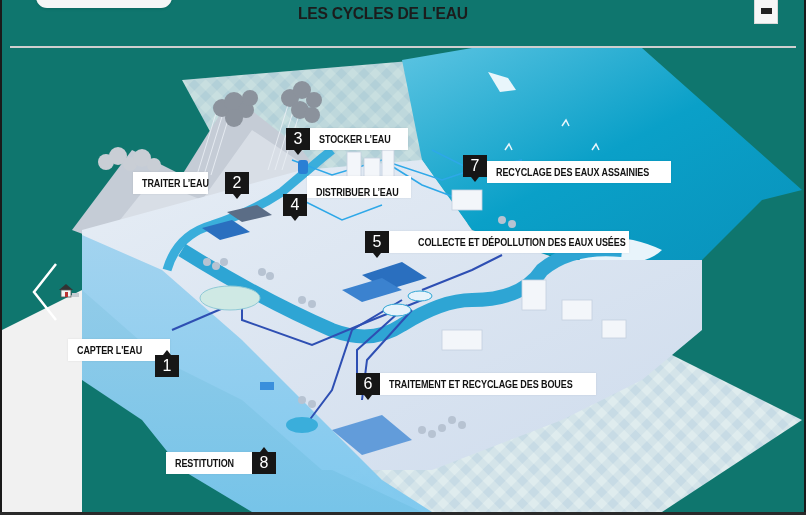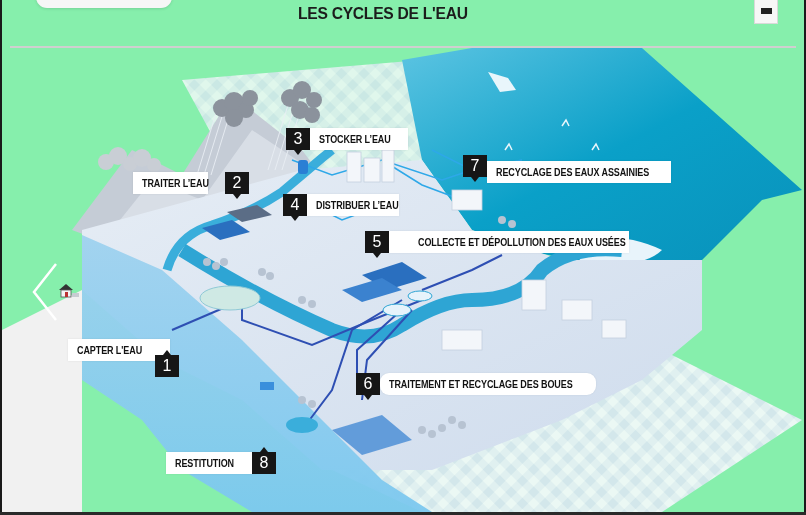--- a/index.html
+++ b/index.html
@@ -1,18 +1,18 @@
 <!DOCTYPE html>
 <html><head>
 <meta charset="utf-8">
 <style>
   * { box-sizing: border-box; margin: 0; padding: 0; }
   html, body { width: 806px; height: 515px; overflow: hidden; background: #1a1a1a; }
   body { font-family: "Liberation Sans", "DejaVu Sans", sans-serif; }
-  .frame { position: absolute; left: 2px; top: 0; width: 802px; height: 512px; background: #86efac; overflow: hidden; }
+  .frame { position: absolute; left: 2px; top: 0; width: 802px; height: 512px; background: #0f766e; overflow: hidden; }
   .top-pill { position: absolute; left: 34px; top: -14px; width: 136px; height: 22px; border-radius: 12px; background: #f6f6f6; box-shadow: 0 1px 3px rgba(0,0,0,0.12); }
   .title { position: absolute; left: 296px; top: 4px; font-size: 17px; font-weight: bold; color: #1c1c1c; letter-spacing: -0.3px; transform: scaleX(0.92); transform-origin: left; }
   .menu-box { position: absolute; left: 752px; top: -2px; width: 24px; height: 26px; background: #f7f7f7; border-left: 1px solid #d9d9d9; border-right: 1px solid #d9d9d9; border-bottom: 1px solid #d9d9d9; display: flex; align-items: center; justify-content: center; cursor: pointer; }
   .menu-box span { display: block; }
   .menu-line-wrap { display: flex; flex-direction: column; gap: 2px; }
   .menu-line { width: 11px; height: 2px; background: #222; }
   .header-rule { position: absolute; left: 8px; top: 46px; width: 786px; height: 2px; background: #cfcfcf; }
   .scene { position: absolute; left: 0; top: 48px; width: 802px; height: 464px; }
   .nav-arrow { position: absolute; left: 28px; top: 262px; width: 32px; height: 60px; cursor: pointer; }
   .house-icon { position: absolute; left: 56px; top: 283px; width: 22px; height: 16px; cursor: pointer; }
@@ -196,31 +196,31 @@
     <span class="txt">TRAITER L’EAU</span>
   </div>
   <div class="num down" style="left:223px; top:172px;">2</div>
 
   <div class="num down" style="left:284px; top:128px;">3</div>
   <div class="label" style="left:308px; top:128px; width:98px;text-align:right;">
     <span class="txt">STOCKER L’EAU</span>
   </div>
 
   <div class="num down" style="left:281px; top:194px;">4</div>
-  <div class="label" style="left:305px; top:194px; width:92px;">
+  <div class="label" style="left:305px; top:176px; width:104px;align-items:flex-end;">
     <span class="txt">DISTRIBUER L’EAU</span>
   </div>
 
   <div class="num down" style="left:363px; top:231px;">5</div>
   <div class="label" style="left:387px; top:231px; width:240px;padding-left:20px;">
     <span class="txt">COLLECTE ET DÉPOLLUTION DES EAUX USÉES</span>
   </div>
 
   <div class="num down" style="left:354px; top:373px;">6</div>
-  <div class="label" style="left:378px; top:373px; width:216px;border-radius:9px;">
+  <div class="label" style="left:378px; top:373px; width:216px;">
     <span class="txt">TRAITEMENT ET RECYCLAGE DES BOUES</span>
   </div>
 
   <div class="num down" style="left:461px; top:155px;">7</div>
   <div class="label" style="left:485px; top:155px; width:184px;margin-top:6px;">
     <span class="txt">RECYCLAGE DES EAUX ASSAINIES</span>
   </div>
 
   <div class="label" style="left:164px; top:452px; width:90px;">
     <span class="txt">RESTITUTION</span>

